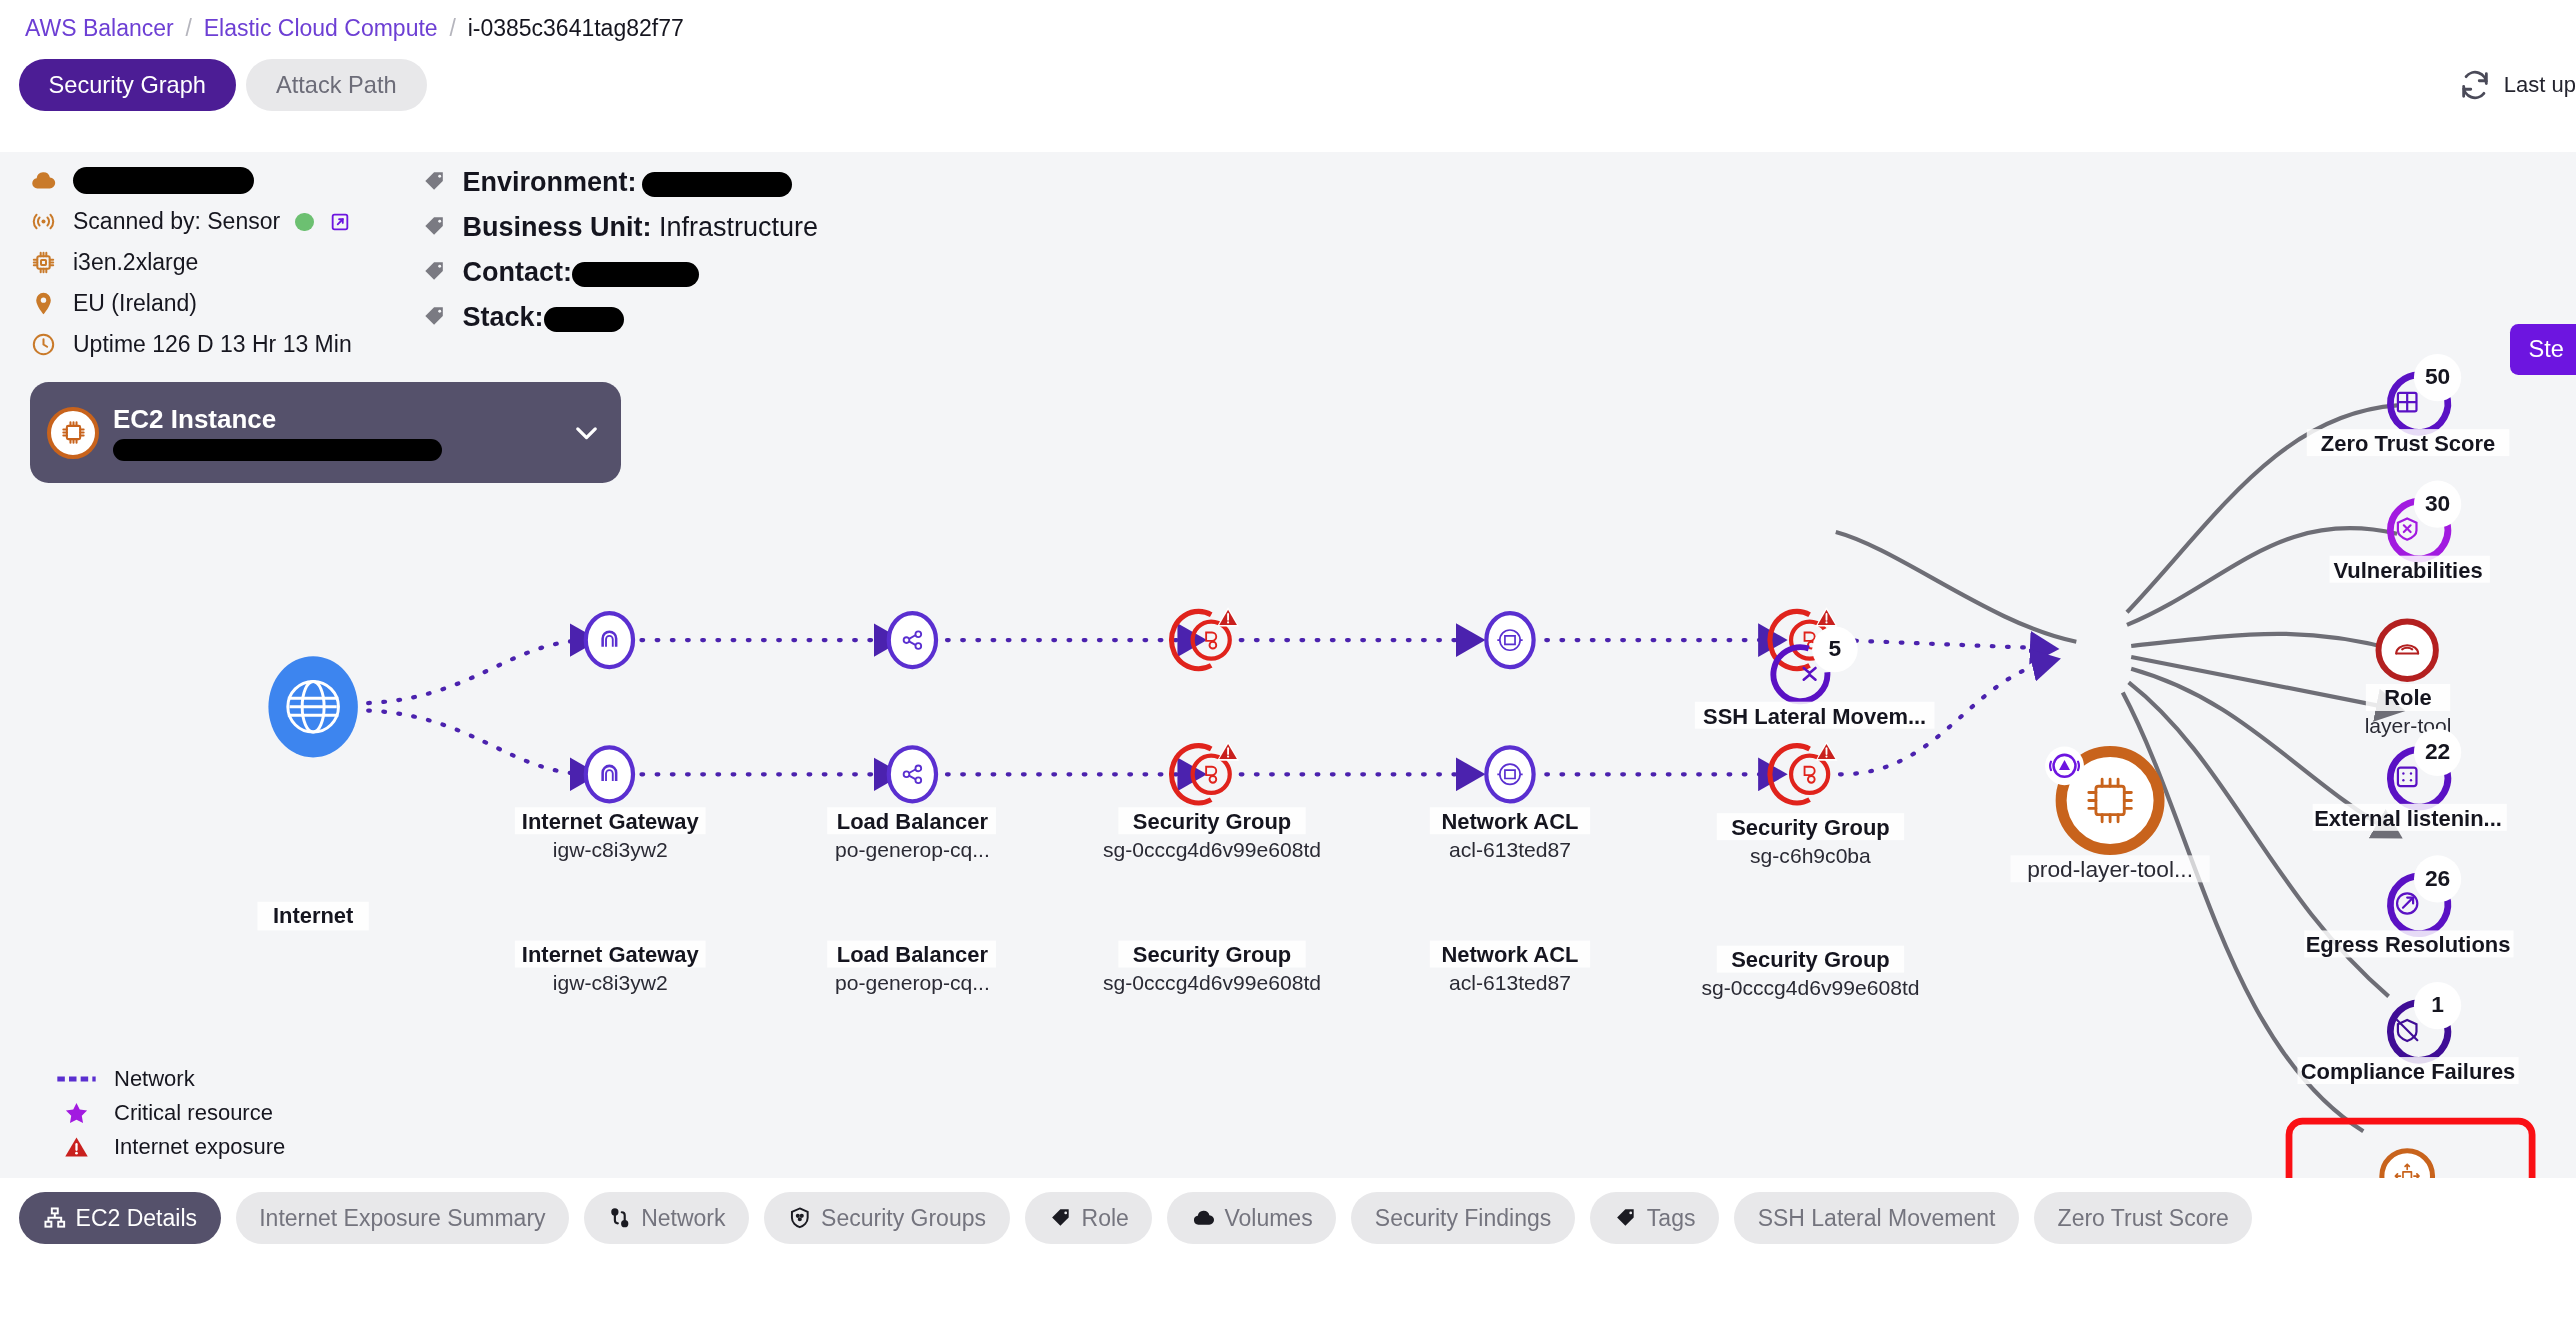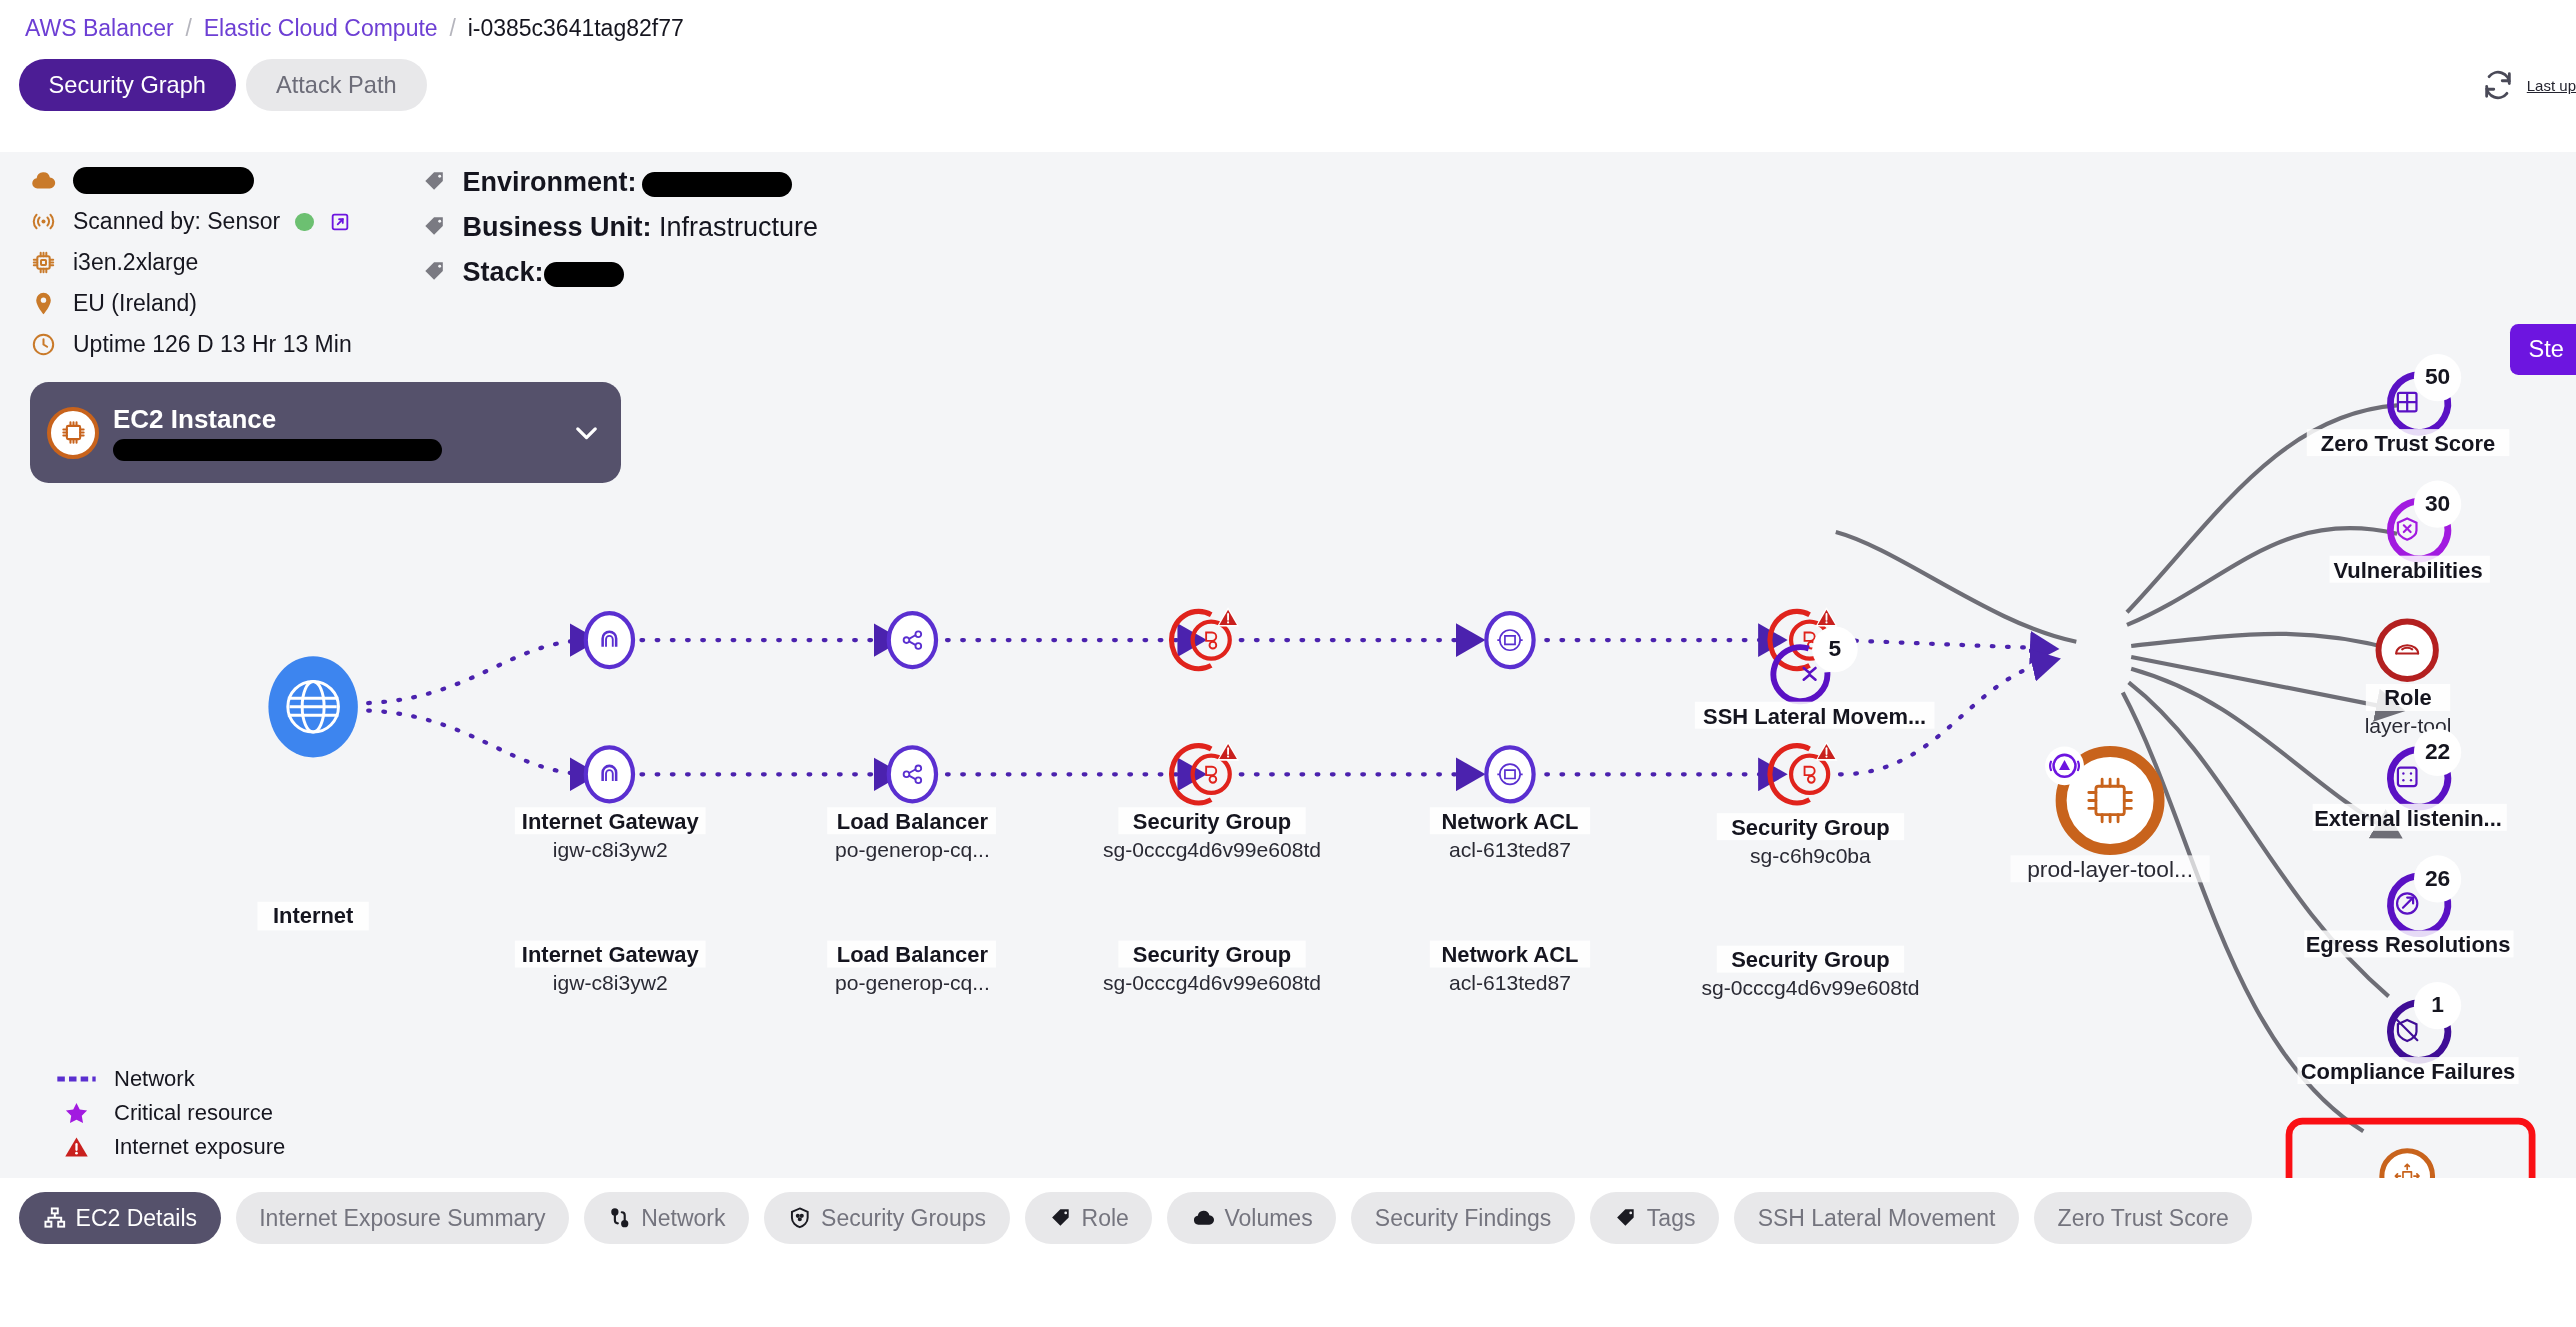--- a/index.html
+++ b/index.html
@@ -29,21 +29,21 @@
     display: flex; align-items: center; justify-content: center;
     font-size: 23.6px; color: #6c6c78; background: #e8e8ea; cursor: pointer;
     white-space: nowrap; border: none;
   }
   .top-tab.active { background: #4c1d95; color: #ffffff; }
 
   
   .refresh-wrap {
     position: absolute; right: 0px; top: 68px;
     display: flex; align-items: center; gap: 11.8px;
-    font-size: 15px; color: #24242f; white-space: nowrap; text-decoration: underline;
+    font-size: 22px; color: #24242f; white-space: nowrap;
   }
   .refresh-icon { width: 34px; height: 34px; color: #4a4a58; }
 
   
   .panel {
     position: absolute; left: 0; top: 152px;
     width: 2576px; height: 1026px;
     background: #f4f5f7;
     overflow: hidden;
   }
@@ -246,20 +246,31 @@
           <svg viewBox="0 0 24 24" width="25" height="25" fill="#7a7a82">
               <path d="M3.2 11.6 11.6 3.2h8.4v8.4l-8.4 8.4z"></path>
               <circle cx="17" cy="7" r="1.4" fill="#f4f5f7"></circle>
             </svg>
         </span>
         <span class="tag-text">
           <span class="tag-key">Business Unit:</span><span class="tag-val"> Infrastructure</span>
         </span>
       </div>
 
+      <div class="tag-row">
+        <span class="tag-ico">
+          <svg viewBox="0 0 24 24" width="25" height="25" fill="#7a7a82">
+              <path d="M3.2 11.6 11.6 3.2h8.4v8.4l-8.4 8.4z"></path>
+              <circle cx="17" cy="7" r="1.4" fill="#f4f5f7"></circle>
+            </svg>
+        </span>
+        <span class="tag-text">
+          <span class="tag-key">Contact:</span><span class="redacted" style="width:127px;height:25px;"></span>
+        </span>
+      </div>
 
       <div class="tag-row">
         <span class="tag-ico">
           <svg viewBox="0 0 24 24" width="25" height="25" fill="#7a7a82">
               <path d="M3.2 11.6 11.6 3.2h8.4v8.4l-8.4 8.4z"></path>
               <circle cx="17" cy="7" r="1.4" fill="#f4f5f7"></circle>
             </svg>
         </span>
         <span class="tag-text">
           <span class="tag-key">Stack:</span><span class="redacted" style="width:80px;height:25px;"></span>

